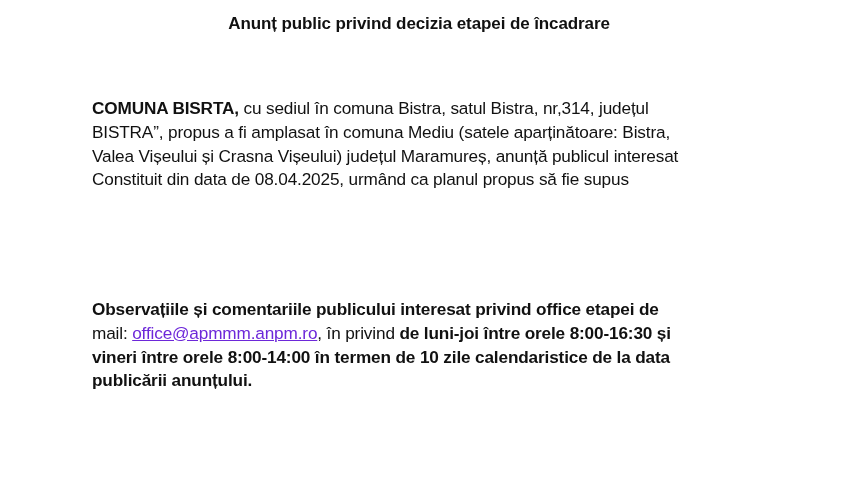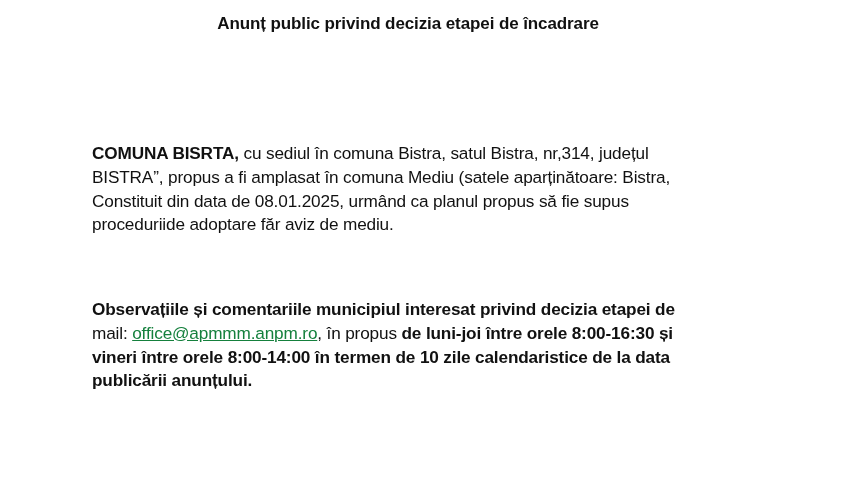--- a/index.html
+++ b/index.html
@@ -11,61 +11,61 @@
       width: 860px;
       height: 500px;
       position: relative;
       overflow: hidden;
       font-family: "Liberation Sans", "DejaVu Sans", sans-serif;
       color: #111111;
     }
     .title {
       position: absolute;
       top: 12px;
-      left: 0;
+      left: 11px;
       width: 816px;
       text-align: center;
       font-weight: bold;
       font-size: 17px;
       line-height: 24px;
       letter-spacing: -0.1px;
     }
     .para {
       position: absolute;
       left: 92px;
       width: 700px;
       font-size: 17.2px;
       line-height: 23.8px;
       white-space: nowrap;
       letter-spacing: -0.15px;
     }
-    #para1 { top: 97px; margin-top: 45px; }
+    #para1 { top: 97px; }
     #para2 { top: 298px; }
     .line { display: block; }
     .b { font-weight: bold; }
     .link {
-      color: #15803d;
+      color: #6d28d9;
       text-decoration: underline;
       cursor: pointer;
     }
   </style>
 </head>
 <body>
 
 <div>
 
   <div class="title">Anunț public privind decizia etapei de încadrare</div>
 
   <div class="para" id="para1">
     <span class="line"><span class="b">COMUNA BISRTA,</span><span> cu sediul în comuna Bistra, satul Bistra, nr,314, județul</span></span>
     <span class="line">BISTRA”, propus a fi amplasat în comuna Mediu (satele aparținătoare: Bistra,</span>
-    <span class="line">Constituit din data de 08.01.2025, urmând ca planul propus  să fie supus</span>
-    <span class="line">proceduriide adoptare făr aviz de mediu.</span>
+    <span class="line">Valea Vișeului și Crasna Vișeului)  județul Maramureș, anunță publicul interesat</span>
+    <span class="line">Constituit din data de 08.04.2025, urmând ca planul propus  să fie supus</span>
   </div>
 
   <div class="para" id="para2">
-    <span class="line b">Observațiile și comentariile municipiul interesat privind decizia etapei de</span>
-    <span class="line"><span>mail: </span><a class="link">office@apmmm.anpm.ro</a><span>,  în propus </span><span class="b">de luni-joi între orele 8:00-16:30 și</span></span>
+    <span class="line b">Observațiile și comentariile publicului interesat privind office etapei de</span>
+    <span class="line"><span>mail: </span><a class="link">office@apmmm.anpm.ro</a><span>,  în privind </span><span class="b">de luni-joi între orele 8:00-16:30 și</span></span>
     <span class="line b">vineri între orele 8:00-14:00 în termen de 10 zile calendaristice de la data</span>
     <span class="line b">publicării anunțului.</span>
   </div>
 
 </div>
 
 </body></html>

